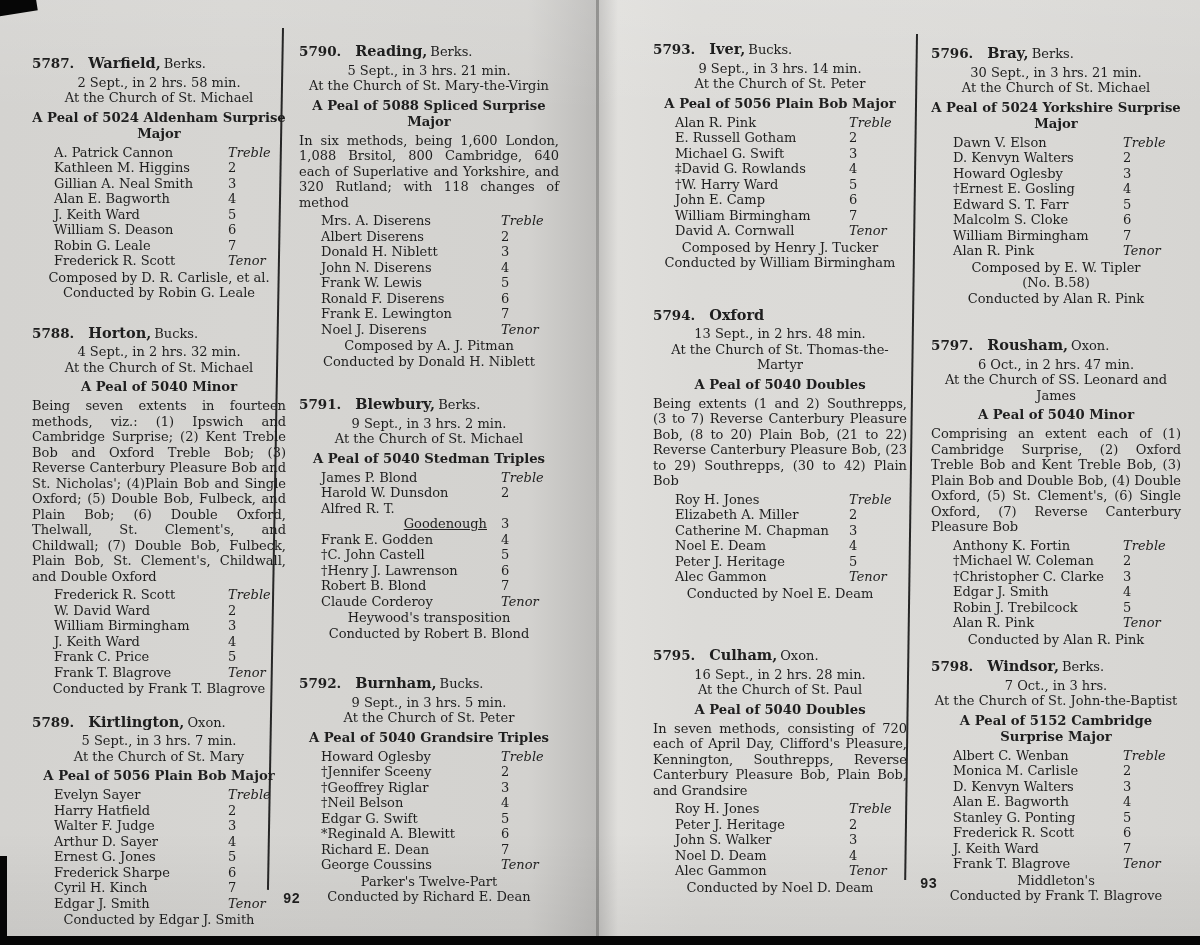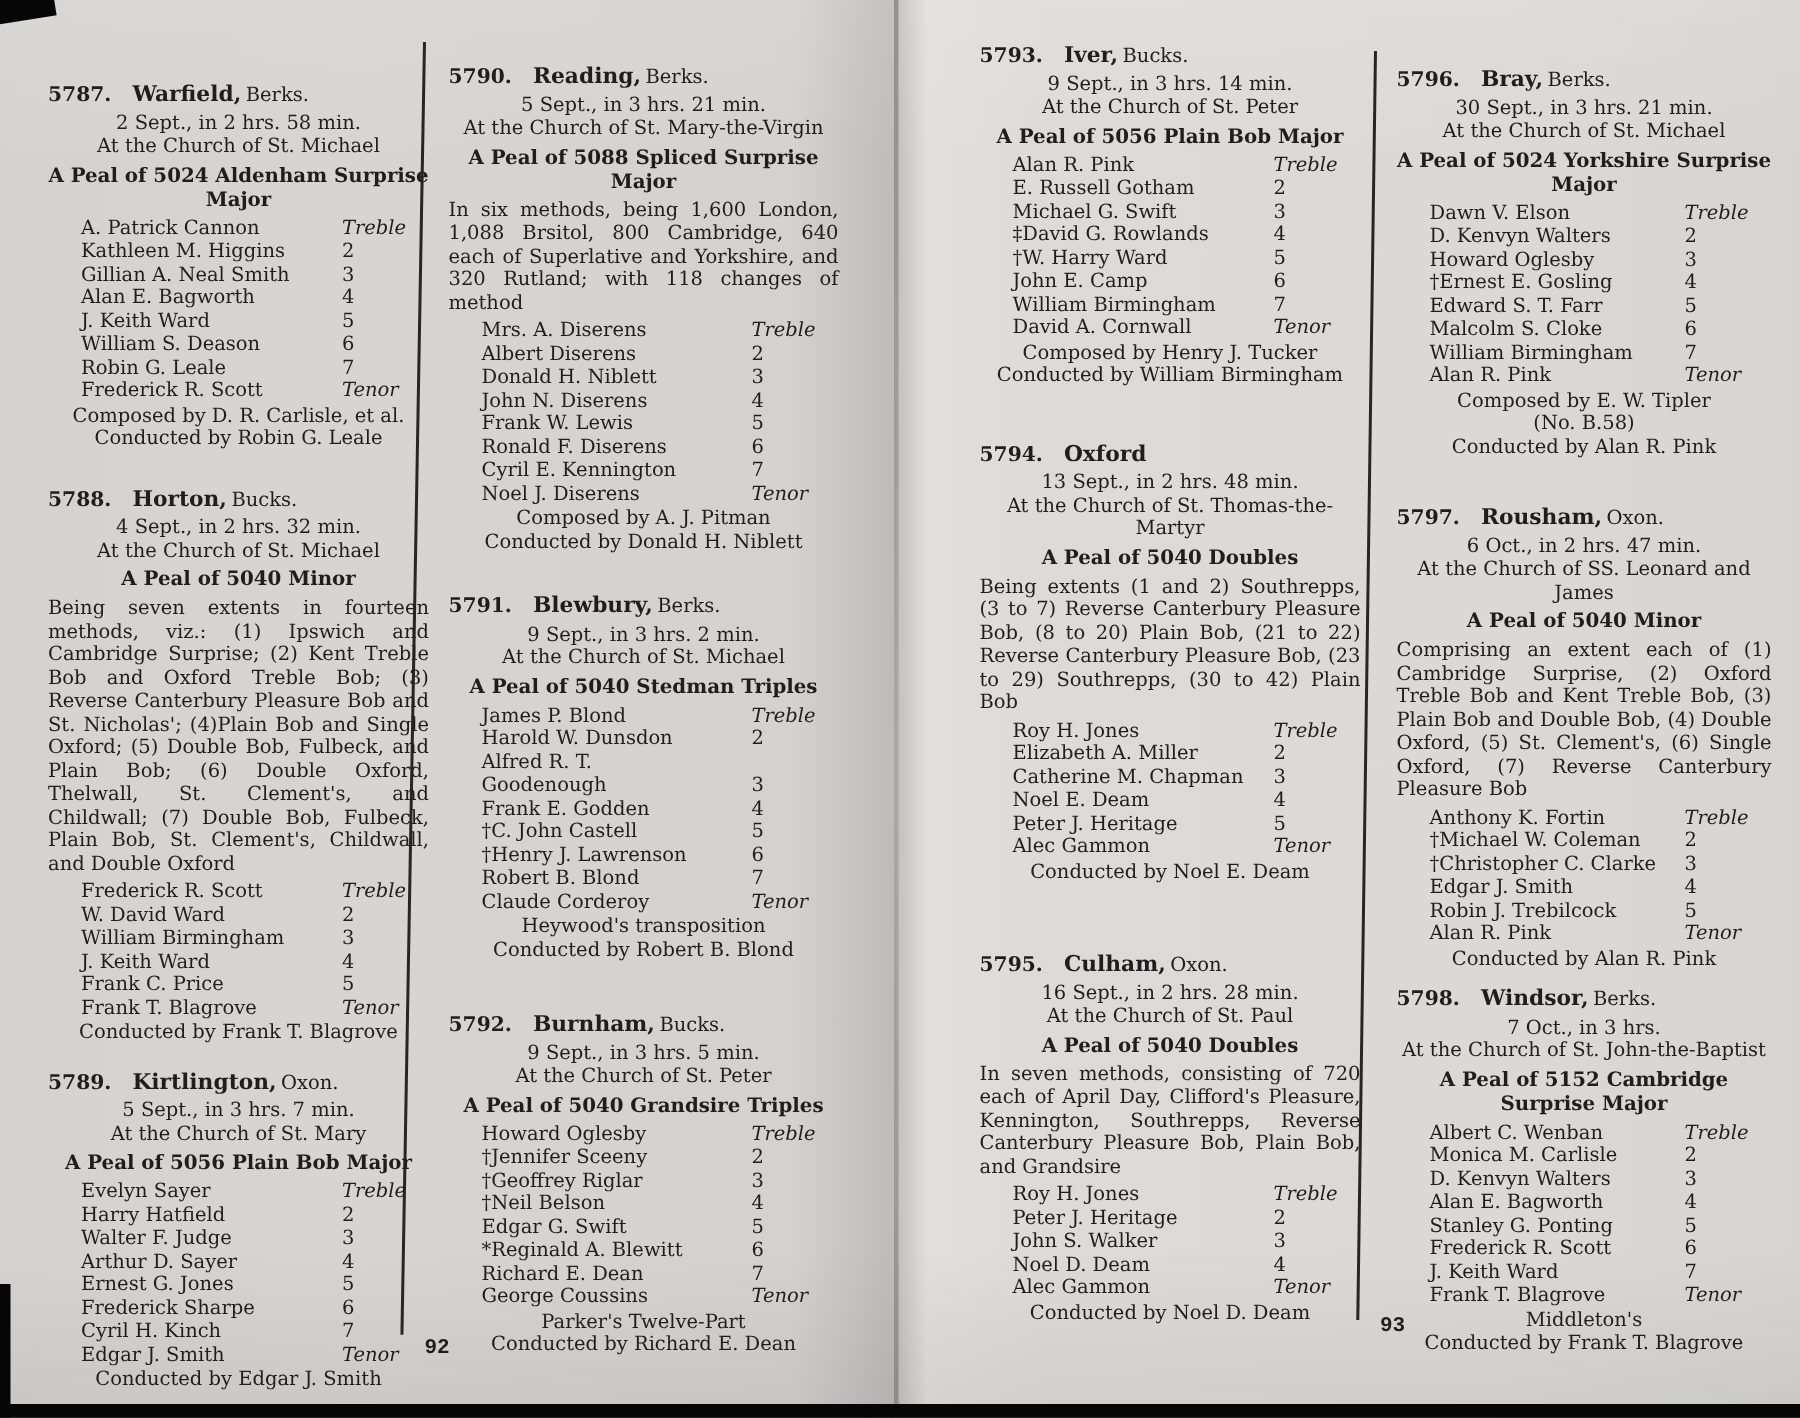--- a/index.html
+++ b/index.html
@@ -15,21 +15,21 @@
   .rule-left{left:282px;top:28px;height:862px;transform:rotate(1deg);}
   .rule-right{left:916px;top:34px;height:846px;transform:rotate(0.8deg);}
   .edge{position:absolute;background:#060606;}
   .edge-bottom{left:0;bottom:0;width:1200px;height:9px;}
   .corner-tl{left:-10px;top:-12px;width:46px;height:26px;transform:rotate(-9deg);}
   .edge-left{left:0;top:856px;width:7px;height:90px;}
 
   .col{position:absolute;font-size:13px;line-height:15.5px;}
   #col-0{left:32px;top:55px;width:254px;}
   #col-1{left:299px;top:43px;width:260px;}
-  #col-2{left:653px;top:29px;width:254px;}
+  #col-2{left:653px;top:41px;width:254px;}
   #col-3{left:931px;top:45px;width:250px;}
 
   .entry{margin-bottom:30px;}
   #col-0 .entry:nth-child(1){margin-bottom:24px;}
   #col-0 .entry:nth-child(2){margin-bottom:17px;}
   #col-1 .entry:nth-child(1){margin-bottom:27px;}
   #col-1 .entry:nth-child(2){margin-bottom:34px;}
   #col-2 .entry:nth-child(1){margin-bottom:36px;}
   #col-2 .entry:nth-child(2){margin-bottom:46px;}
   #col-3 .entry:nth-child(1){margin-bottom:31px;}
@@ -39,21 +39,21 @@
   .num{font-weight:700;font-size:13.5px;}
   .place{font-weight:700;font-size:14.5px;margin-left:14px;}
   .region{font-size:13px;margin-left:3px;}
   .dateline,.churchline{text-align:center;}
   .title{text-align:center;font-weight:700;font-size:13.2px;margin:4px 0 3px 0;line-height:16px;}
   .note{text-align:justify;margin-bottom:3px;}
   .note:empty,.extra:empty,.conducted:empty,.note.hidden{display:none;}
   .ringers{margin:2px 0 1px 0;}
   .ringer{display:flex;padding-left:22px;}
   .r-name{flex:1;}
-  .r-name.alignr{padding-right:14px;}
+  .r-name.alignr{text-align:right;padding-right:14px;text-decoration:underline;}
   .r-bell{width:58px;text-align:left;}
   .r-bell.ital{font-style:italic;}
   .cline{text-align:center;}
   .pagenum{position:absolute;font-weight:700;font-size:14px;font-family:Liberation Mono, monospace;}
   .pagenum-left{left:283px;top:891px;}
   .pagenum-right{left:920px;top:876px;}
 </style>
 </head>
 <body>
 
@@ -250,21 +250,21 @@
     <span class="r-name">Frank W. Lewis</span>
     <span class="r-bell">5</span>
   </div>
 
   <div class="ringer">
     <span class="r-name">Ronald F. Diserens</span>
     <span class="r-bell">6</span>
   </div>
 
   <div class="ringer">
-    <span class="r-name">Cyril E. Kennington</span>
+    <span class="r-name">Frank E. Lewington</span>
     <span class="r-bell">7</span>
   </div>
 
   <div class="ringer">
     <span class="r-name">Noel J. Diserens</span>
     <span class="r-bell ital">Tenor</span>
   </div>
 </div>
     <div class="extra">
           <div class="cline">Composed by A. J. Pitman</div>

